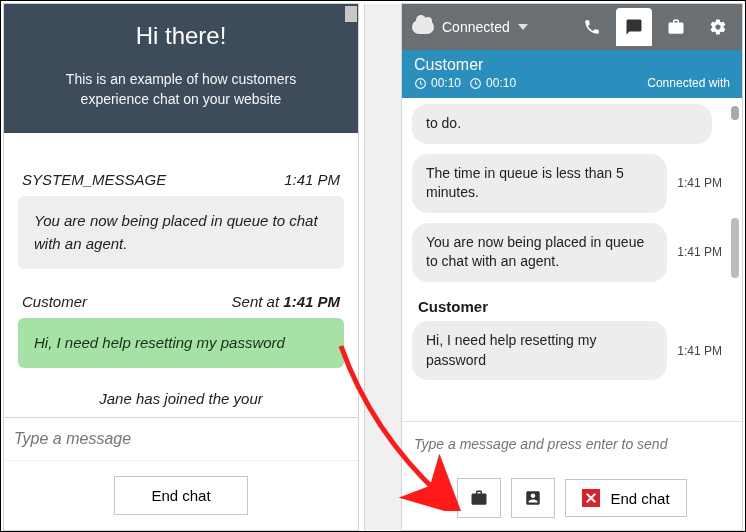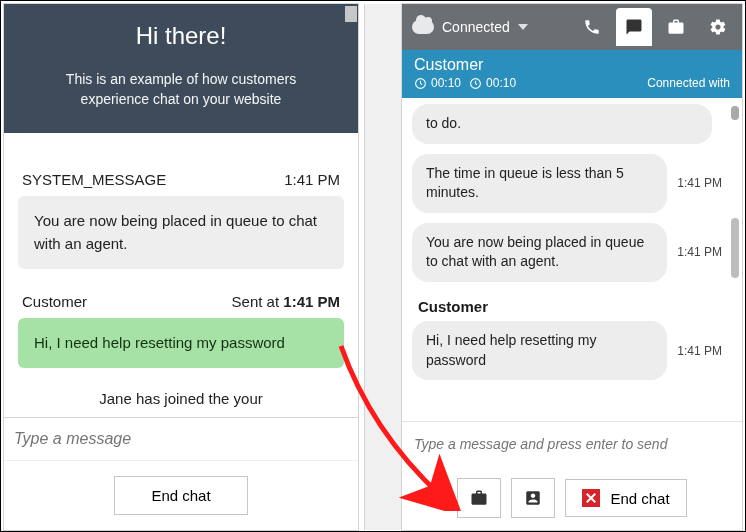--- a/index.html
+++ b/index.html
@@ -5,21 +5,21 @@
   * { box-sizing: border-box; margin: 0; padding: 0; }
   html, body { width: 746px; height: 532px; font-family: -apple-system, "Segoe UI", Arial, sans-serif; font-size: 14px; color: #222; background:#fff; }
   .stage { position: relative; width: 746px; height: 532px; border: 1px solid #000; overflow: hidden; }
 
   
   .left { position: absolute; left: 2px; top: 2px; width: 356px; height: 528px; border: 1px solid #d4d4d4; background: #fff; display: flex; flex-direction: column; }
   .left .promo { background: #3e4b5b; color: #fff; text-align: center; padding: 18px 28px 24px; }
   .left .promo-title { font-size: 24px; font-weight: 400; margin-bottom: 14px; }
   .left .promo-sub { font-size: 14px; line-height: 1.4; opacity: .95; margin-top: 20px; }
 
-  .left .thread { flex: 1; overflow-y: auto; padding: 16px 12px 8px; position: relative; }
+  .left .thread { flex: 1; overflow-y: auto; padding: 16px 12px 8px; position: relative; font-style: italic; }
   .left .sys-row { display: flex; justify-content: space-between; align-items: baseline; margin: 22px 6px 8px; font-size: 15px; }
   .left .sys-row .lbl { font-weight: 400; color: #222; }
   .left .sys-row .ts { color: #222; }
   .left .bubble-gray { background: #eeeeee; border-radius: 6px; padding: 14px 16px; margin: 0 2px 24px; font-size: 15px; line-height: 1.5; color: #222; }
   .left .cust-row { display: flex; justify-content: space-between; align-items: baseline; margin: 6px 6px 8px; font-size: 15px; }
   .left .bubble-green { background: #a6e2a6; border-radius: 6px; padding: 14px 16px; margin: 0 2px 22px; font-size: 15px; line-height: 1.45; color: #163016; }
   .left .joined { text-align: center; font-size: 15px; color: #222; margin: 6px 0 10px; }
 
   .left .inputbar { border-top: 1px solid #d4d4d4; padding: 12px 10px; }
   .left .inputbar input { width: 100%; border: none; outline: none; font-size: 16px; color: #555; font-style: italic; background: transparent; }

